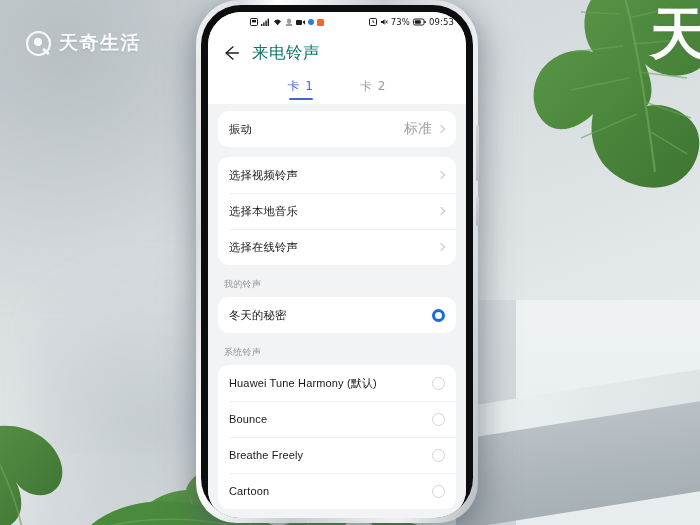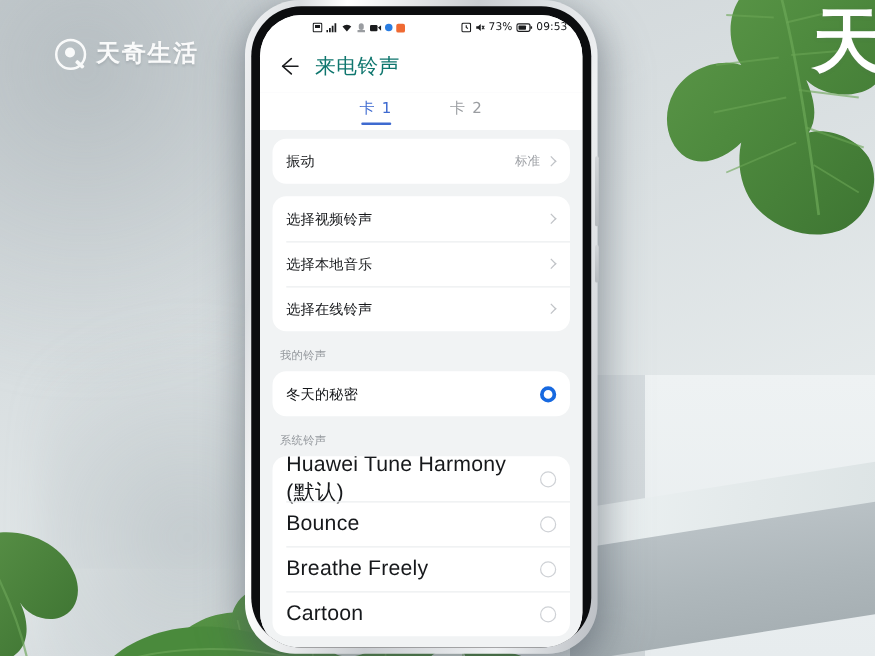--- a/index.html
+++ b/index.html
@@ -80,21 +80,21 @@
     background: linear-gradient(180deg, rgba(180,190,195,0.0), rgba(175,185,190,0.55) 35%, rgba(175,185,190,0.2));
   }
 
   
   .leaf { position: absolute; }
   .leaf svg { display: block; }
 
   
   #watermark {
     position: absolute;
-    left: 44px; top: 30px;
+    left: 26px; top: 30px;
     display: flex;
     align-items: center;
     gap: 8px;
     opacity: 0.92;
   }
   #watermark .wm-logo {
     width: 25px; height: 25px;
     border-radius: 50%;
     border: 2.4px solid #ffffff;
     position: relative;
@@ -292,21 +292,21 @@
     background: #eceef0;
   }
   .row-label {
     font-size: 11.3px;
     color: #15171a;
     font-family: "DejaVu Sans", "Liberation Sans", sans-serif;
     flex: 1;
     letter-spacing: 0.2px;
   }
   .row-value {
-    font-size: 10px;
+    font-size: 14px;
     color: #9c9fa4;
     margin-right: 6px;
     font-family: "DejaVu Sans", "Liberation Sans", sans-serif;
   }
   .chevron {
     width: 5px; height: 5px;
     border-right: 1.2px solid #c0c3c7;
     border-top: 1.2px solid #c0c3c7;
     transform: rotate(45deg);
     margin-right: 1px;
@@ -323,21 +323,21 @@
     border-radius: 50%;
     border: 1.3px solid #cfd2d6;
     box-sizing: border-box;
     flex: none;
   }
   .radio.checked {
     border: 3.4px solid #1769e0;
     background: #ffffff;
   }
   .row-label-en {
-    font-size: 17px;
+    font-size: 11px;
     color: #16181b;
     font-family: "Liberation Sans", "DejaVu Sans", sans-serif;
     flex: 1;
     letter-spacing: 0.15px;
   }
 </style>
 </head>
 <body>
 
 <div id="scene">

